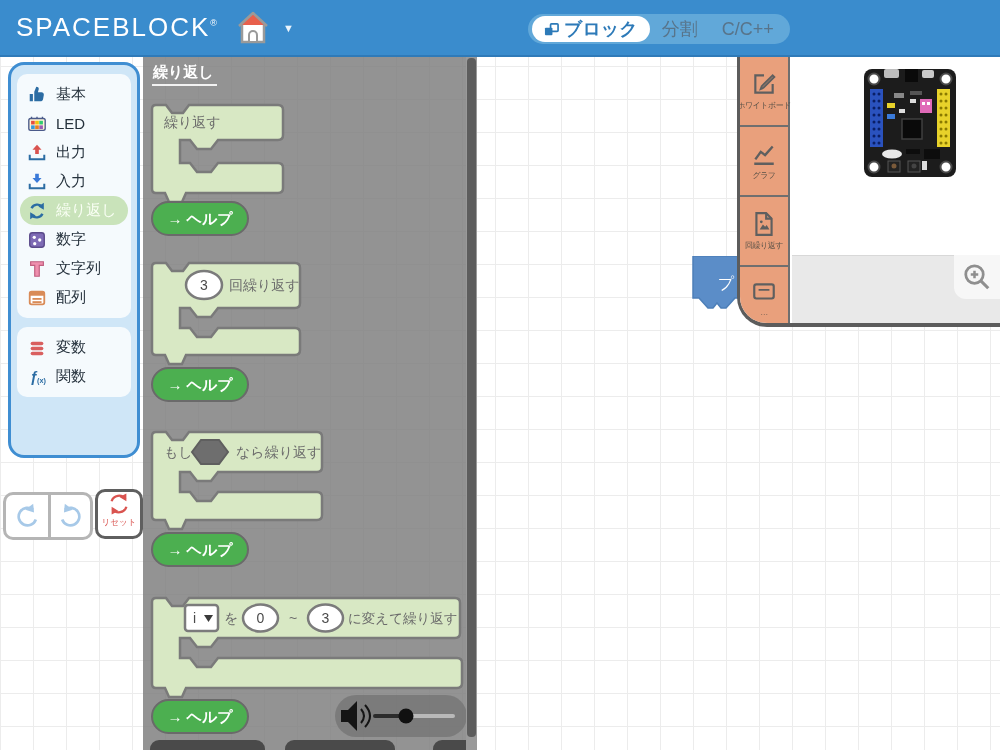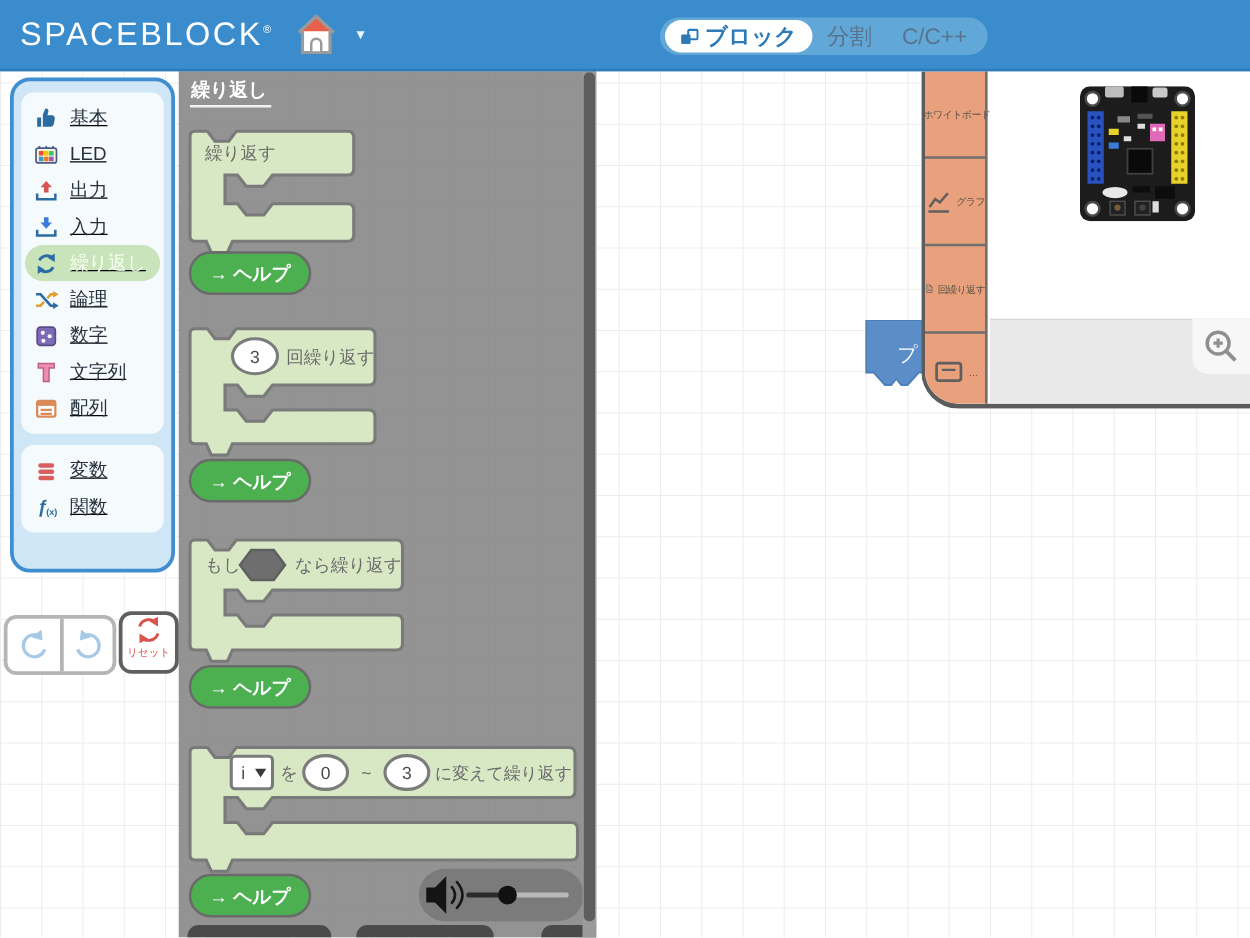--- a/index.html
+++ b/index.html
@@ -33,21 +33,21 @@
     background:#fff; color:#2d7ab8; font-weight:bold; border-radius:13px;
     height:26px; display:flex; align-items:center; gap:5px; padding:0 12px;
   }
 
   
   .sidebar{
     position:absolute; left:8px; top:62px; width:132px; height:396px;
     background:#cfe6f7; border:3px solid #3f8ed2; border-radius:16px;
     padding:9px 6px; z-index:20;
   }
-  .side-box{ background:rgba(255,255,255,0.78); border-radius:10px; padding:6px 0;text-decoration:underline; }
+  .side-box{ background:rgba(255,255,255,0.78); border-radius:10px; padding:6px 0; }
   .side-box + .side-box{ margin-top:9px;border-radius:10px; }
   .side-item{
     height:29px; display:flex; align-items:center; gap:9px; padding-left:10px;
     font-size:15px; color:#25313c; cursor:pointer; white-space:nowrap;
   }
   .side-item.selected{
     background:#c9e3ba; color:#fafff5; border-radius:15px; margin:0 3px; padding-left:7px;
   }
   .side-item svg{ flex:0 0 auto; }
 
@@ -93,21 +93,21 @@
     position:absolute; left:737px; top:57px; width:263px; height:270px;
     border-left:3px solid #5c5c5c; border-bottom:4px solid #5c5c5c;
     border-bottom-left-radius:30px; background:#fff; overflow:hidden; z-index:15;
   }
   .orange-strip{
     position:absolute; left:0; top:0; bottom:0; width:50px;
     background:#e9a07c; border-right:2px solid #6f6f6f;
   }
   .orange-btn{
     height:70px; border-bottom:2px solid #6f6f6f;
-    display:flex; align-items:center; justify-content:center;
+    display:flex; flex-direction:column; align-items:center; justify-content:center;
     gap:3px; cursor:pointer;
   }
   .orange-btn:last-child{ border-bottom:none; height:62px; }
   .orange-btn .o-label{ font-size:8px; color:#5a5248; white-space:nowrap; letter-spacing:-0.5px; }
   .gray-strip{
     position:absolute; left:52px; right:0; top:198px; bottom:0;
     background:#e9e9e9; border-top:1px solid #d8d8d8;
   }
   .zoom-btn{
     position:absolute; right:0; top:198px; width:46px; height:44px;
@@ -386,29 +386,20 @@
     <div class="side-item selected">
       <svg width="20" height="20" viewBox="0 0 22 22">
         <path d="M5 8 a7 6.5 0 0 1 12 -1.5" fill="none" stroke="#2b6ca3" stroke-width="2.6"></path>
         <polygon points="18.5,2 18.5,9.5 12.5,6" fill="#2b6ca3"></polygon>
         <path d="M17 14 a7 6.5 0 0 1 -12 1.5" fill="none" stroke="#2b6ca3" stroke-width="2.6"></path>
         <polygon points="3.5,20 3.5,12.5 9.5,16" fill="#2b6ca3"></polygon>
       </svg>
       <span>繰り返し</span>
     </div>
 
-    <div class="side-item">
-      <svg width="20" height="20" viewBox="0 0 22 22">
-        <path d="M2 6 h4 l9 10 h3" fill="none" stroke="#2b6ca3" stroke-width="2.2"></path>
-        <path d="M2 16 h4 l3 -3.5 M12 9.5 L15 6 h3" fill="none" stroke="#e0a030" stroke-width="2.2"></path>
-        <polygon points="17,3 22,6 17,9" fill="#e0a030"></polygon>
-        <polygon points="17,13 22,16 17,19" fill="#2b6ca3"></polygon>
-      </svg>
-      <span>論理</span>
-    </div>
 
     <div class="side-item">
       <svg width="20" height="20" viewBox="0 0 22 22">
         <rect x="3" y="3" width="16" height="16" rx="3" fill="#7e6bb5" stroke="#5a4a8a" stroke-width="1.5"></rect>
         <circle cx="8" cy="8" r="1.8" fill="#ffffff"></circle>
           <circle cx="14" cy="11" r="1.8" fill="#ffffff"></circle>
           <circle cx="8.5" cy="15" r="1.8" fill="#ffffff"></circle>
       </svg>
       <span>数字</span>
     </div>

